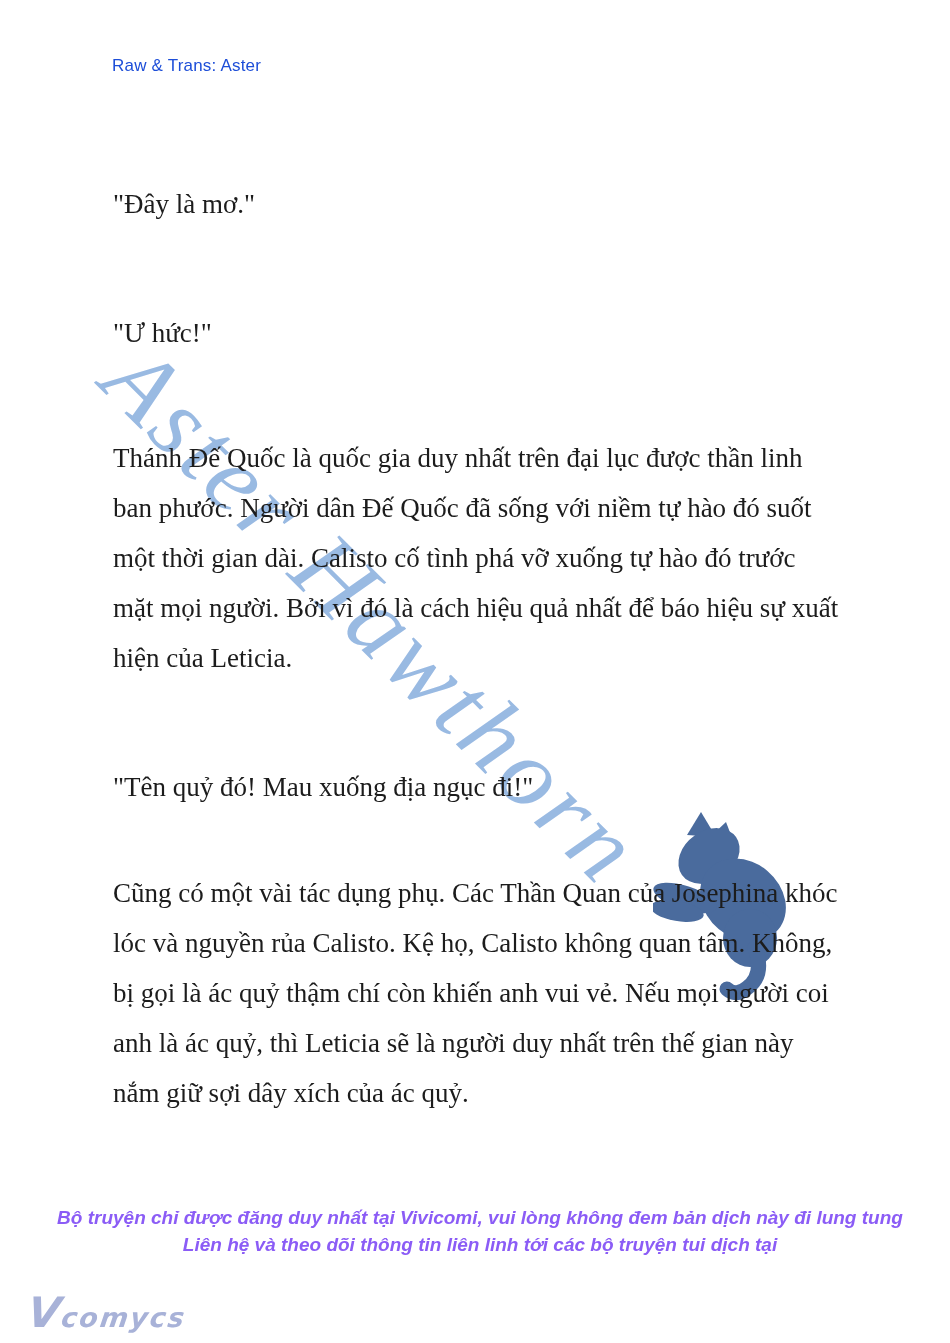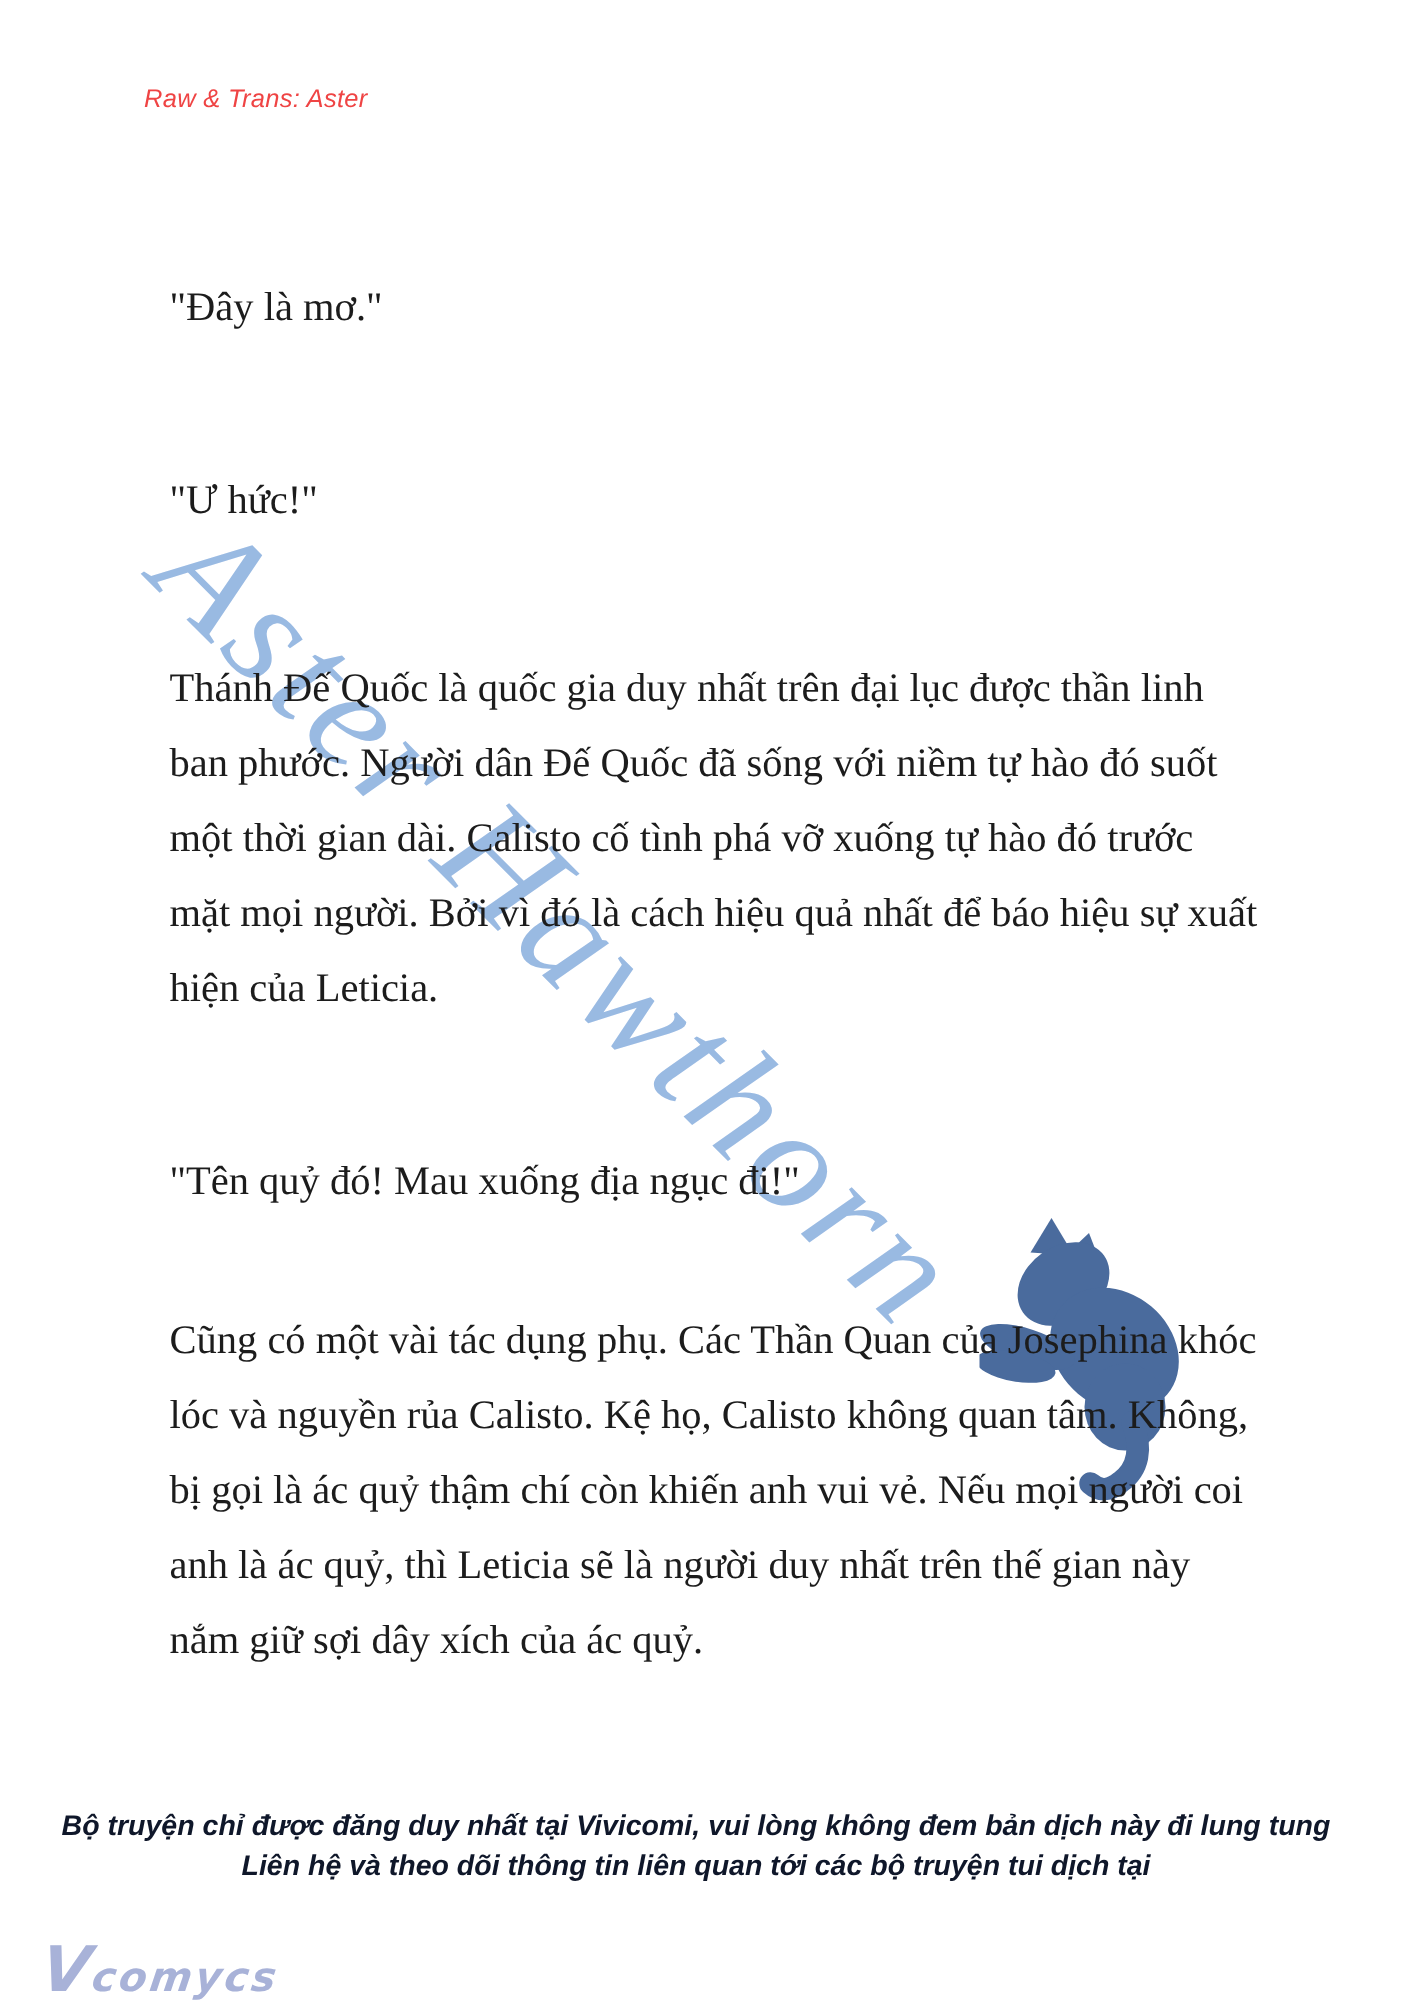--- a/index.html
+++ b/index.html
@@ -4,25 +4,24 @@
 <style>
   html,body{margin:0;padding:0;background:#ffffff;}
   .page{
     position:relative;
     width:950px;height:1343px;
     background:#ffffff;
     overflow:hidden;
     font-family:"Liberation Serif", serif;
   }
   .credit{
-    position:absolute;left:96px;top:56px;
+    position:absolute;left:112px;top:56px;
     font-family:"Liberation Sans", sans-serif;
-    font-size:17px;color:#ef4444;letter-spacing:.2px;
+    font-size:17px;color:#1d4ed8;letter-spacing:.2px;
     z-index:3;
-    font-style:italic;
   }
   .watermark{
     position:absolute;left:162px;top:322px;
     font-family:"Liberation Serif", serif;
     font-style:italic;
     font-size:100px;
     letter-spacing:5px;
     color:#88aede;
     opacity:.85;
     white-space:nowrap;
@@ -38,26 +37,26 @@
     position:absolute;left:113px;width:727px;
     font-size:27px;line-height:50px;color:#1c1c1c;
     z-index:2;
   }
   .q1{top:179px;}
   .q2{top:308px;}
   .p1{top:433px;}
   .q3{top:762px;}
   .p2{top:868px;}
   .footer{
-    position:absolute;left:0;top:1204px;width:928px;
+    position:absolute;left:16px;top:1204px;width:928px;
     text-align:center;
     font-family:"Liberation Sans", sans-serif;
     font-weight:bold;font-style:italic;
     font-size:19px;line-height:27px;
-    color:#0f172a;
+    color:#8b5cf6;
     z-index:2;
   }
   .vlogo{
     position:absolute;left:28px;top:1288px;
     font-family:"DejaVu Sans", sans-serif;
     font-style:italic;font-weight:bold;
     font-size:27px;letter-spacing:2px;
     color:#a8b2d8;
     transform:skewX(-8deg);
     z-index:2;
@@ -95,20 +94,20 @@
   </svg>
 
   <div class="textblock q1">"Đây là mơ."</div>
   <div class="textblock q2">"Ư hức!"</div>
   <div class="textblock p1">Thánh Đế Quốc là quốc gia duy nhất trên đại lục được thần linh ban phước. Người dân Đế Quốc đã sống với niềm tự hào đó suốt một thời gian dài. Calisto cố tình phá vỡ xuống tự hào đó trước mặt mọi người. Bởi vì đó là cách hiệu quả nhất để báo hiệu sự xuất hiện của Leticia.</div>
   <div class="textblock q3">"Tên quỷ đó! Mau xuống địa ngục đi!"</div>
   <div class="textblock p2">Cũng có một vài tác dụng phụ. Các Thần Quan của Josephina khóc lóc và nguyền rủa Calisto. Kệ họ, Calisto không quan tâm. Không, bị gọi là ác quỷ thậm chí còn khiến anh vui vẻ. Nếu mọi người coi anh là ác quỷ, thì Leticia sẽ là người duy nhất trên thế gian này nắm giữ sợi dây xích của ác quỷ.</div>
 
   <div class="footer">
     <div>Bộ truyện chỉ được đăng duy nhất tại Vivicomi, vui lòng không đem bản dịch này đi lung tung</div>
-    <div>Liên hệ và theo dõi thông tin liên quan tới các bộ truyện tui dịch tại</div>
+    <div>Liên hệ và theo dõi thông tin liên linh tới các bộ truyện tui dịch tại</div>
   </div>
 
   <div class="vlogo">Vcomycs</div>
 
   <div class="corner">damconuong</div>
 
 </div>
 
 </body></html>

